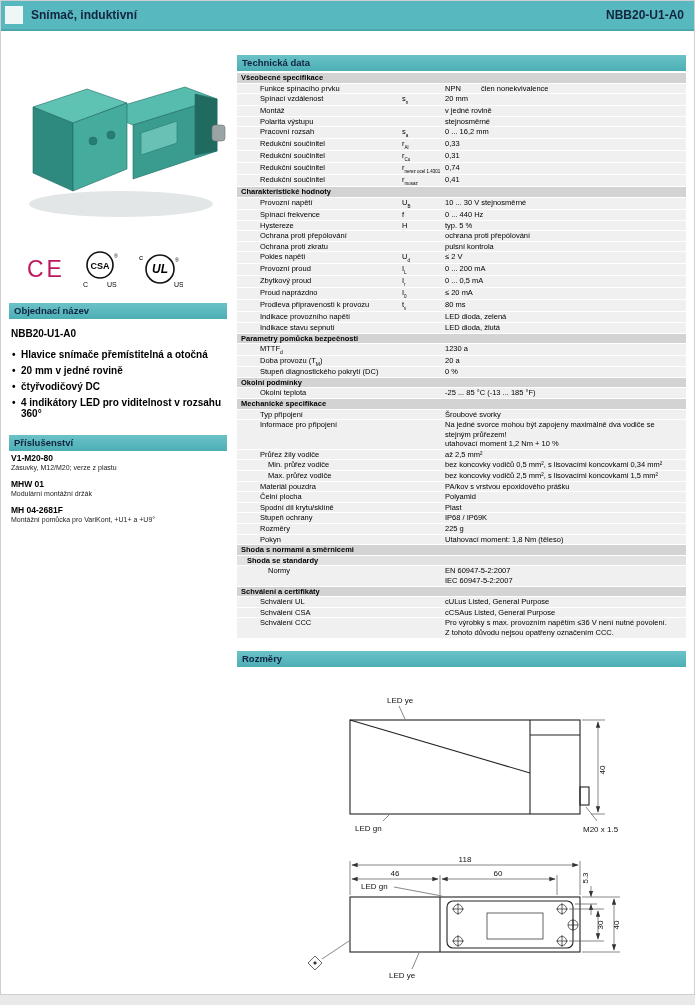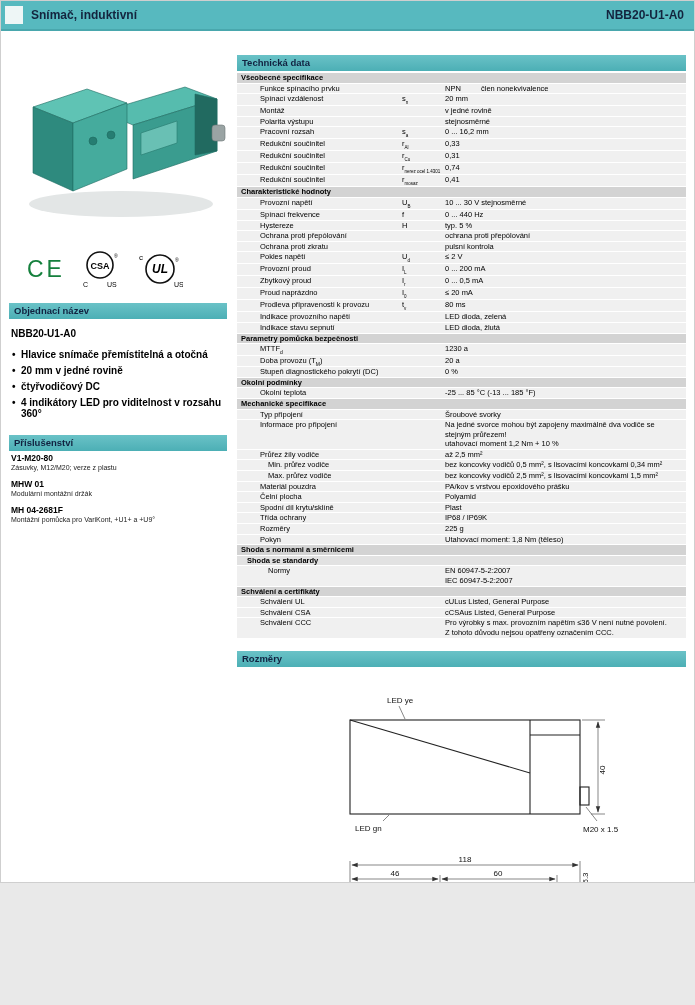--- a/index.html
+++ b/index.html
@@ -1,34 +1,34 @@
 <!DOCTYPE html>
 <html><head>
 <meta charset="utf-8">
 <style>
   html,body{margin:0;padding:0;background:#e9e9e9;}
-  .page{width:695px;height:883px;background:#fff;position:relative;margin:0 auto;
+  .page{width:695px;height:995px;background:#fff;position:relative;margin:0 auto;
         font-family:"Liberation Sans", sans-serif;color:#000;box-sizing:border-box;
         border:1px solid #cfcfcf;overflow:hidden;}
   
   .topbar{height:28px;background:#57b9bf;border-bottom:2px solid #49a7ad;display:flex;align-items:center;padding:0 10px 0 4px;}
   .topbar .sq{width:18px;height:18px;background:#eef6f6;margin-right:8px;}
   .topbar-title{font-size:12px;font-weight:bold;color:#13243e;}
   .topbar-code{margin-left:auto;font-size:12px;font-weight:bold;color:#13243e;}
   
   .cols{display:flex;padding:8px;gap:10px;}
   .leftcol{width:218px;flex:none;padding-top:2px;}
   .rightcol{flex:1;min-width:0;padding-top:16px;}
   
   .bar{background:linear-gradient(180deg,#6ac2c7,#4cafb5);height:16px;line-height:16px;
        font-size:9.5px;font-weight:bold;color:#112240;padding-left:5px;margin-bottom:2px;}
   
   .photo-wrap{height:198px;margin-bottom:4px;}
   .marks{display:flex;align-items:center;gap:16px;padding:2px 4px 10px 18px;height:48px;}
-  .ce-text{font-size:23px;letter-spacing:3px;color:#15803d;line-height:40px;}
+  .ce-text{font-size:23px;letter-spacing:3px;color:#be185d;line-height:40px;}
   .order-name{font-size:10px;font-weight:bold;margin:9px 0 10px 2px;}
   .features{margin:0 0 16px 0;padding:0 0 0 2px;list-style:none;}
   .features li{font-size:10px;font-weight:bold;line-height:11px;padding-left:10px;position:relative;margin-bottom:5px;}
   .features li::before{content:"\2022";position:absolute;left:1px;}
   .acc-list{padding-left:2px;}
   .acc{margin-bottom:8px;}
   .acc-code{font-size:8.5px;font-weight:bold;}
   .acc-desc{font-size:7px;color:#222;margin-top:1px;}
   
   .techtable{margin-bottom:12px;}
@@ -300,21 +300,21 @@
             <span class="lab">Čelní plocha</span>
             <span class="sym"></span>
             <span class="val">Polyamid</span>
           </div>
           <div class="trow">
             <span class="lab">Spodní díl krytu/sklíně</span>
             <span class="sym"></span>
             <span class="val">Plast</span>
           </div>
           <div class="trow">
-            <span class="lab">Třída ochrany</span>
+            <span class="lab">Stupeň ochrany</span>
             <span class="sym"></span>
             <span class="val">IP68 / IP69K</span>
           </div>
           <div class="trow">
             <span class="lab">Rozměry</span>
             <span class="sym"></span>
             <span class="val">225 g</span>
           </div>
           <div class="trow">
             <span class="lab">Pokyn</span>

